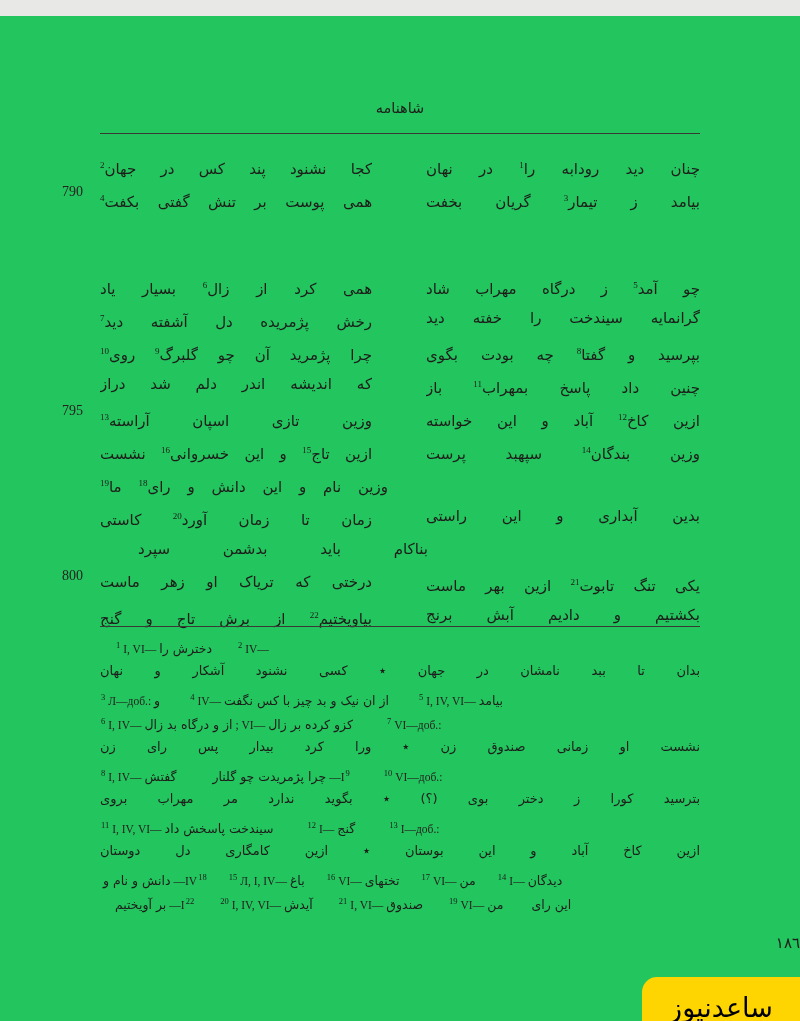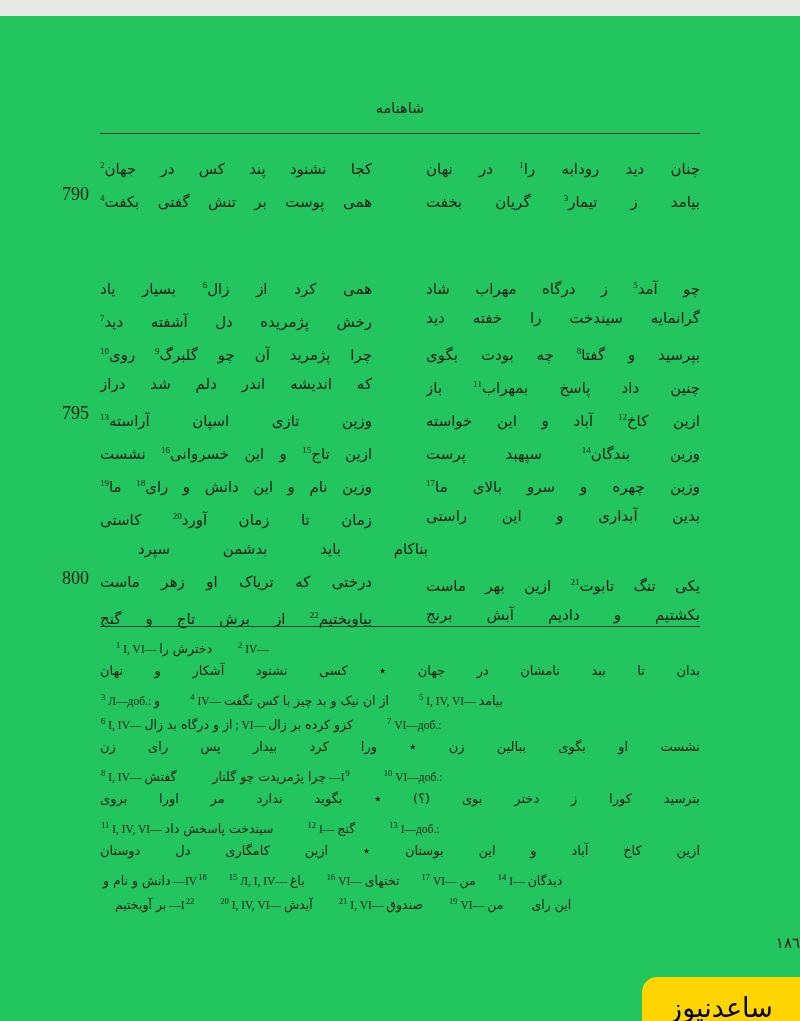--- a/index.html
+++ b/index.html
@@ -19,21 +19,21 @@
     position:absolute;top:201px;left:0;width:100%;text-align:center;
     font-size:19px;font-weight:bold;direction:rtl;
   }
   
   .verse-block{position:absolute;left:100px;width:600px;}
   .vb-top{top:133px;}
   .vb-main{top:253px;}
   .verse-line{position:relative;display:flex;height:33px;align-items:flex-start;gap:16px;}
   .verse-num{
     position:absolute;left:-38px;top:2px;width:34px;
-    font-family:"Liberation Serif",serif;font-size:18px;color:#23221f;
+    font-family:"Liberation Serif",serif;font-size:14px;color:#23221f;
     text-align:left;
   }
   .hemi{
     direction:rtl;font-size:15px;line-height:33px;white-space:nowrap;
     text-align:justify;text-align-last:justify;overflow:hidden;
   }
   .hemi-left{width:288px;}
   .hemi-gap{width:22px;flex:none;}
   .hemi-right{width:290px;}
   .hemi sup{font-size:9px;font-family:"Liberation Serif",serif;letter-spacing:0;}
@@ -117,21 +117,20 @@
         <div class="hemi hemi-right">ازین کاخ<sup>12</sup> آباد و این خواسته</div>
       </div>
       <div class="verse-line">
         <div class="hemi hemi-left">ازین تاج<sup>15</sup> و این خسروانی<sup>16</sup> نشست</div>
         <div class="hemi-gap"></div>
         <div class="hemi hemi-right">وزین بندگان<sup>14</sup> سپهبد پرست</div>
       </div>
       <div class="verse-line">
         <div class="hemi hemi-left">وزین نام و این دانش و رای<sup>18</sup> ما<sup>19</sup></div>
         <div class="hemi-gap"></div>
-        <div class="hemi hemi-right">وزین چهره و سرو بالای ما<sup>17</sup></div>
       </div>
       <div class="verse-line">
         <div class="hemi hemi-left">زمان تا زمان آورد<sup>20</sup> کاستی</div>
         <div class="hemi-gap"></div>
         <div class="hemi hemi-right">بدین آبداری و این راستی</div>
       </div>
       <div class="verse-line">
         <div class="hemi-gap"></div>
         <div class="hemi hemi-right">بناکام باید بدشمن سپرد</div>
       </div>
@@ -148,23 +147,23 @@
       </div>
     </div>
 
   <div class="rule rule-foot"></div>
 
   <div class="footnotes" id="footnotes">
       <div class="fn-app" style="padding-left: 15px;"><sup>1</sup><span class="lat">I, VI—</span><span class="fa" dir="rtl">دخترش را</span><span class="gap" style="width: 22px;"></span><sup>2</sup><span class="lat">IV—</span></div>
       <div class="fn-verse">بدان تا ببد نامشان در جهان ٭ کسی نشنود آشکار و نهان</div>
       <div class="fn-app"><sup>3</sup><span class="lat">Л—доб.:</span><span class="fa" dir="rtl">و</span><span class="gap" style="width: 26px;"></span><sup>4</sup><span class="lat">IV—</span><span class="fa" dir="rtl">از ان نیک و بد چیز با کس نگفت</span><span class="gap" style="width: 26px;"></span><sup>5</sup><span class="lat">I, IV, VI—</span><span class="fa" dir="rtl">بیامد</span></div>
       <div class="fn-app"><sup>6</sup><span class="lat">I, IV—</span><span class="fa" dir="rtl">از و درگاه بد زال</span><span class="lat">; VI—</span><span class="fa" dir="rtl">کزو کرده بر زال</span><span class="gap" style="width: 30px;"></span><sup>7</sup><span class="lat">VI—доб.:</span></div>
-      <div class="fn-verse">نشست او بگوی ببالین زن ٭ ورا کرد بیدار پس رای زن</div>
+      <div class="fn-verse">نشست او زمانی صندوق زن ٭ ورا کرد بیدار پس رای زن</div>
       <div class="fn-app"><sup>8</sup><span class="lat">I, IV—</span><span class="fa" dir="rtl">گفتش</span><span class="gap" style="width: 30px;"></span><span class="fa" dir="rtl">چرا پژمریدت چو گلنار</span><span class="lat">—I</span><sup>9</sup><span class="gap" style="width: 30px;"></span><sup>10</sup><span class="lat">VI—доб.:</span></div>
-      <div class="fn-verse">بترسید کورا ز دختر بوی (؟) ٭ بگوید ندارد مر اورا بروی</div>
+      <div class="fn-verse">بترسید کورا ز دختر بوی (؟) ٭ بگوید ندارد مر مهراب بروی</div>
       <div class="fn-app"><sup>11</sup><span class="lat">I, IV, VI—</span><span class="fa" dir="rtl">سیندخت پاسخش داد</span><span class="gap" style="width: 30px;"></span><sup>12</sup><span class="lat">I—</span><span class="fa" dir="rtl">گنج</span><span class="gap" style="width: 30px;"></span><sup>13</sup><span class="lat">I—доб.:</span></div>
       <div class="fn-verse">ازین کاخ آباد و این بوستان ٭ ازین کامگاری دل دوستان</div>
       <div class="fn-app"><span class="fa" dir="rtl">دانش و نام و</span><span class="lat">—IV</span><sup>18</sup><span class="gap" style="width: 18px;"></span><sup>15</sup><span class="lat">Л, I, IV—</span><span class="fa" dir="rtl">باغ</span><span class="gap" style="width: 18px;"></span><sup>16</sup><span class="lat">VI—</span><span class="fa" dir="rtl">تختهای</span><span class="gap" style="width: 18px;"></span><sup>17</sup><span class="lat">VI—</span><span class="fa" dir="rtl">من</span><span class="gap" style="width: 18px;"></span><sup>14</sup><span class="lat">I—</span><span class="fa" dir="rtl">دیدگان</span></div>
       <div class="fn-app" style="padding-left: 12px;"><span class="fa" dir="rtl">بر آویختیم</span><span class="lat">—I</span><sup>22</sup><span class="gap" style="width: 22px;"></span><sup>20</sup><span class="lat">I, IV, VI—</span><span class="fa" dir="rtl">آیدش</span><span class="gap" style="width: 22px;"></span><sup>21</sup><span class="lat">I, VI—</span><span class="fa" dir="rtl">صندوق</span><span class="gap" style="width: 22px;"></span><sup>19</sup><span class="lat">VI—</span><span class="fa" dir="rtl">من</span><span class="gap" style="width: 22px;"></span><span class="fa" dir="rtl">این رای</span></div>
     </div>
 
   <div class="page-number">١٨٦</div>
 
   <div class="watermark" id="watermark" style="background: rgb(254, 213, 0);">
     <span class="watermark-label">ساعدنیوز</span>

